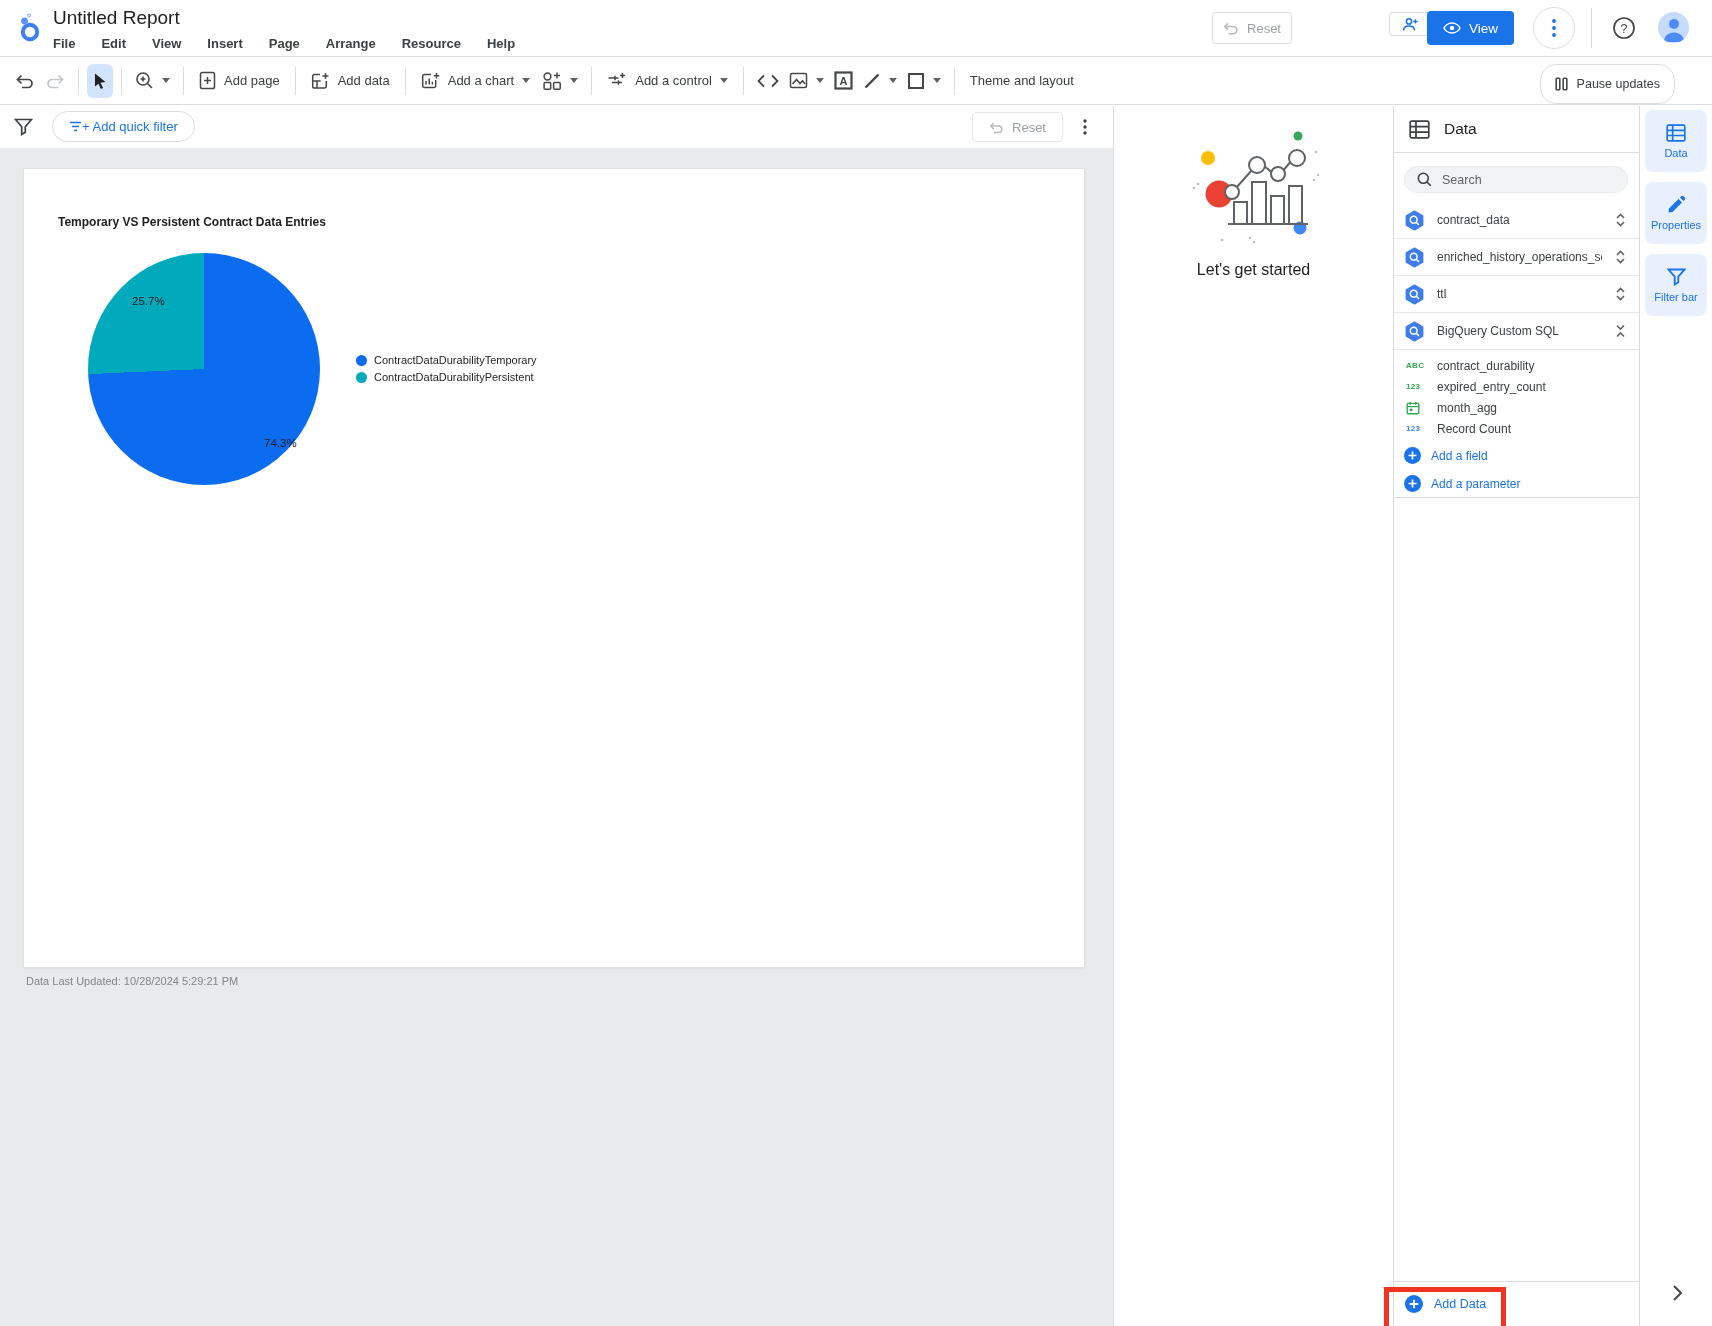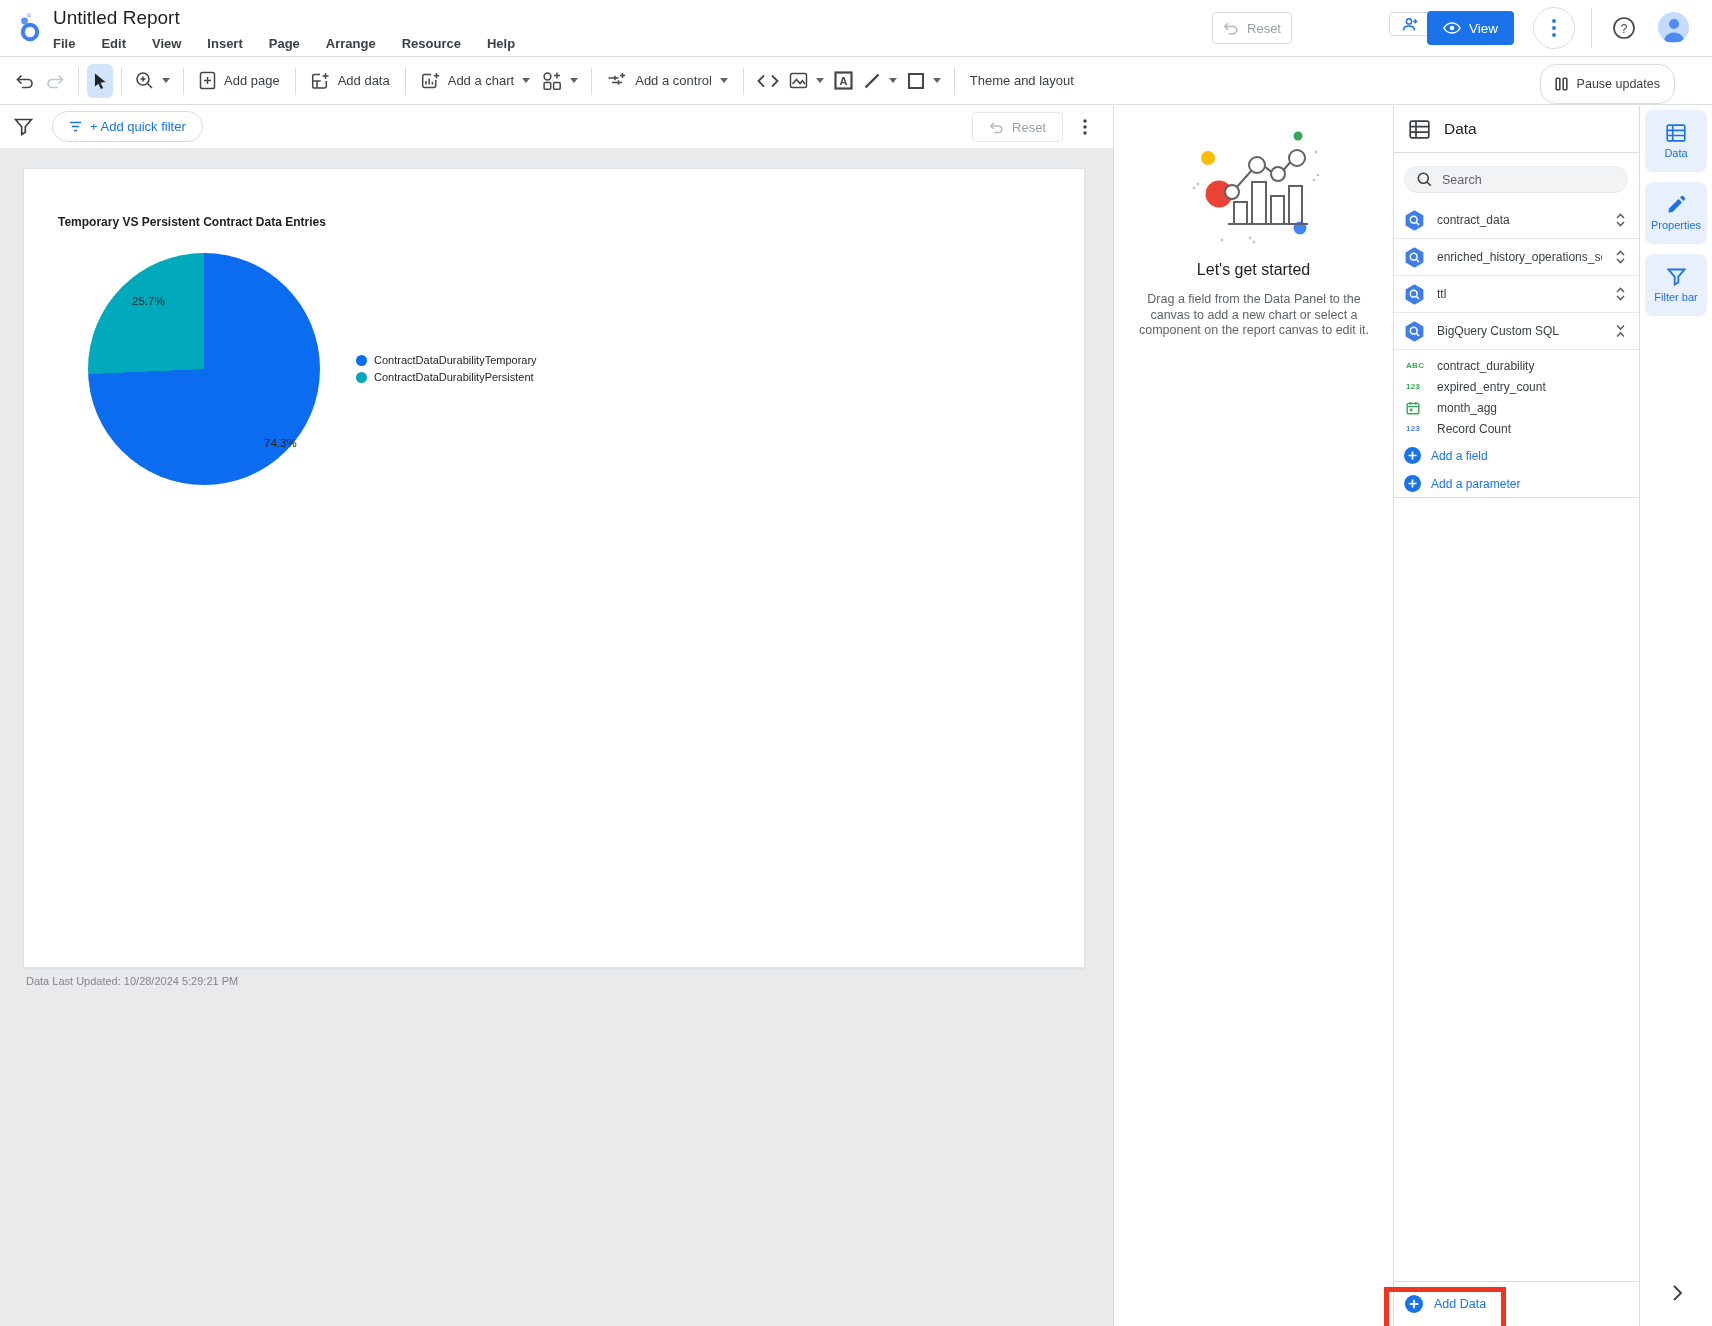--- a/index.html
+++ b/index.html
@@ -31,21 +31,21 @@
   .tb.icon-only { padding:0 5px; }
   .tb.active { background:#d2e3fc; }
   .tb.disabled { color:#b6bac0; cursor:default; }
   .tb-sep { width:1px; height:28px; background:#dadce0; margin:0 8px; }
   .caret { width:0; height:0; border-left:4.5px solid transparent; border-right:4.5px solid transparent; border-top:5px solid #5f6368; }
   .pause-pill { position:absolute; right:37px; top:7px; height:40px; padding:7px 14px; border:1px solid #dadce0; border-radius:16px; display:flex; align-items:center; gap:9px; font-size:12.5px; color:#3c4043; background:#fff; cursor:pointer; }
 
   
   .filterbar { position:absolute; left:0; top:106px; width:1113px; height:42px; background:#fff; }
   .fb-funnel { position:absolute; left:14px; top:12px; cursor:pointer; }
-  .quick-filter { position:absolute; left:52px; top:5px; height:31px; padding:0 16px; border:1px solid #dadce0; border-radius:16px; display:flex; align-items:center; gap:8px; color:#1a73e8; font-size:13px; font-weight:500; background:#fff; cursor:pointer; }
+  .quick-filter { position:absolute; left:52px; top:5px; height:31px; padding:0 16px; border:1px solid #dadce0; border-radius:16px; display:flex; align-items:center; color:#1a73e8; font-size:13px; font-weight:500; background:#fff; cursor:pointer; }
   .fb-reset { position:absolute; left:972px; top:6px; width:91px; height:30px; border:1px solid #e4e6e9; border-radius:4px; display:flex; align-items:center; justify-content:center; gap:8px; color:#9aa0a6; font-size:13px; background:#fff; cursor:pointer; }
   .fb-kebab { position:absolute; left:1072px; top:8px; width:26px; height:26px; display:flex; align-items:center; justify-content:center; cursor:pointer; }
 
   
   .canvas { position:absolute; left:0; top:148px; width:1113px; height:1178px; background:#e9eaec; }
   .page { position:absolute; left:23px; top:20px; width:1062px; height:800px; background:#fff; border:1px solid #e0e1e3; box-shadow:0 1px 2px rgba(0,0,0,0.05); }
   .chart-title { position:absolute; left:34px; top:46px; font-size:12px; font-weight:bold; color:#1f1f1f; }
   .pie { position:absolute; left:64px; top:84px; width:232px; height:232px; border-radius:50%; }
   .slice-label { position:absolute; font-size:11.5px; color:#1f1f1f; }
   .lab-a { left:240px; top:268px; }
@@ -371,21 +371,20 @@
             <circle cx="128" cy="62" r="1.3"></circle>
             <circle cx="132" cy="57" r="1.3"></circle>
           <circle cx="64" cy="120" r="1.3"></circle>
             <circle cx="68" cy="124" r="1.3"></circle>
             <circle cx="36" cy="122" r="1.3"></circle>
             <circle cx="130" cy="34" r="1.3"></circle>
         </g>
       </svg>
     </div>
     <div class="gs-title">Let's get started</div>
-    <div class="gs-body">Drag a field from the Data Panel to the canvas to add a new chart or select a component on the report canvas to edit it.</div>
   </div>
 
   <div class="data-panel">
     <div class="dp-header">
       <svg width="21" height="19" viewBox="0 0 21 19" fill="none" stroke="#3c4043" stroke-width="1.7">
         <rect x="1.2" y="1.2" width="18.6" height="16.6" rx="1.5"></rect>
         <path d="M1.2 6.7h18.6M1.2 12.2h18.6M7 1.2v16.6"></path>
       </svg>
       <span class="dp-title">Data</span>
     </div>

